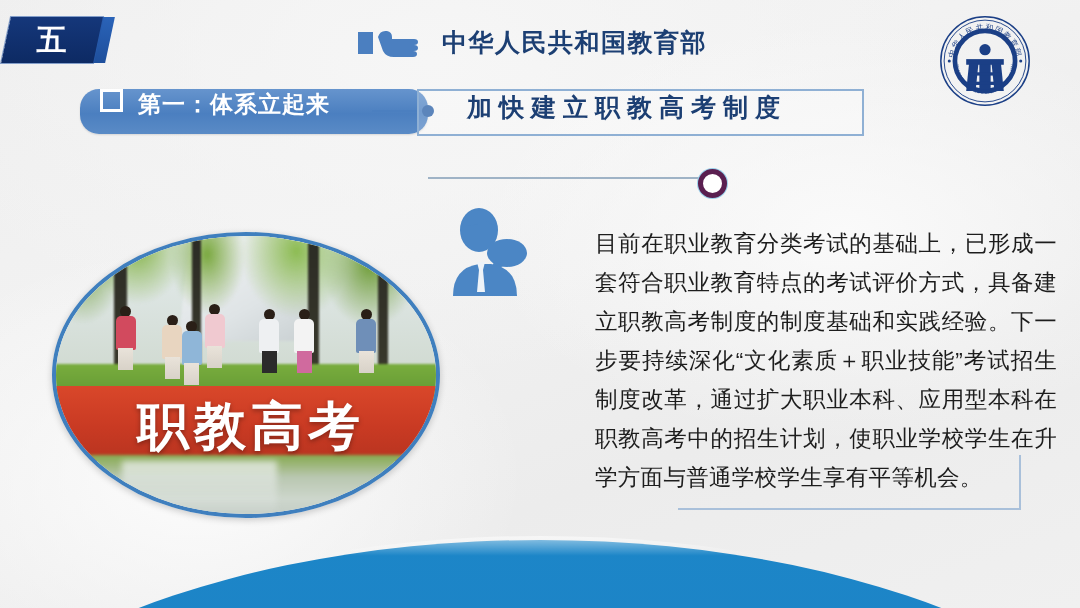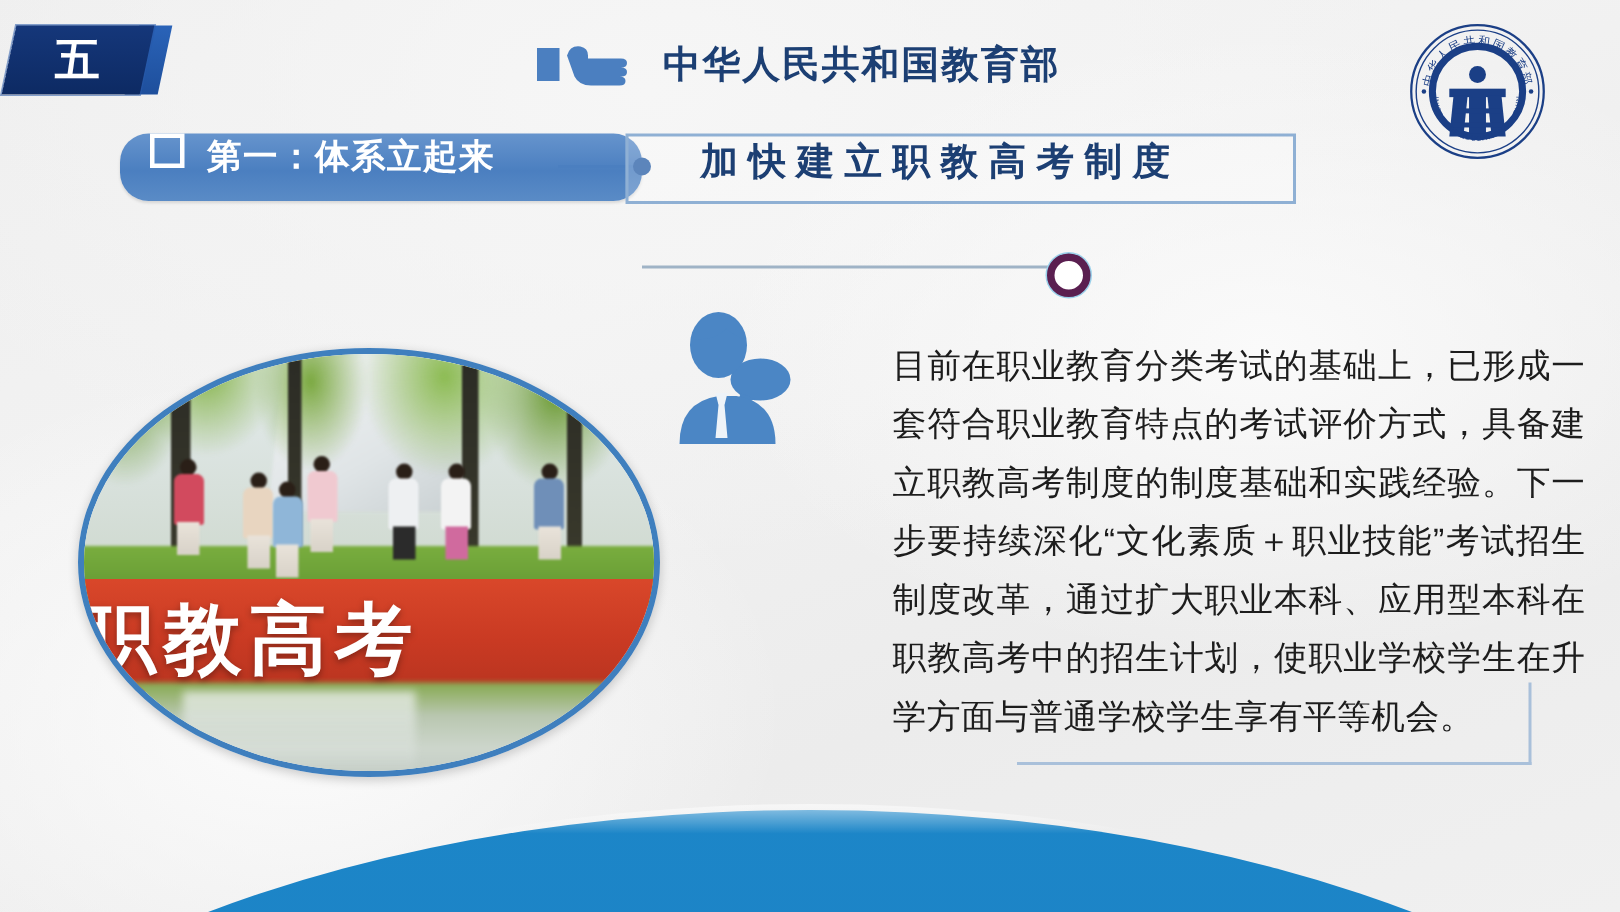--- a/index.html
+++ b/index.html
@@ -148,22 +148,22 @@
     background:linear-gradient(180deg,rgba(240,243,245,.75),rgba(240,243,245,0));
     filter:blur(3px);}
   .person{position:absolute;filter:blur(.7px);}
   .person .head{position:absolute;left:50%;top:0;width:11px;height:11px;margin-left:-5.5px;
     border-radius:50%;background:#2a1f17;}
   .person .body{position:absolute;left:50%;top:10px;width:20px;height:34px;margin-left:-10px;
     border-radius:5px 5px 2px 2px;}
   .person .legs{position:absolute;left:50%;top:42px;width:15px;height:22px;margin-left:-7.5px;
     background:linear-gradient(180deg,#e9e3da,#d8d2c8);}
   .banner-text{
-    position:absolute;left:0;right:0;top:56%;
-    text-align:left;color:#ffffff;font-size:52px;font-weight:bold;letter-spacing:5px;
+    position:absolute;left:10px;right:0;top:56%;
+    text-align:center;color:#ffffff;font-size:52px;font-weight:bold;letter-spacing:5px;
     text-shadow:0 2px 5px rgba(0,0,0,.35);
     font-family:Liberation Serif, serif;
   }
 
   
   .speaker-icon{position:absolute;left:447px;top:196px;width:100px;height:100px;}
 
   
   .body-text{
     position:absolute;left:556px;top:224px;width:462px;

